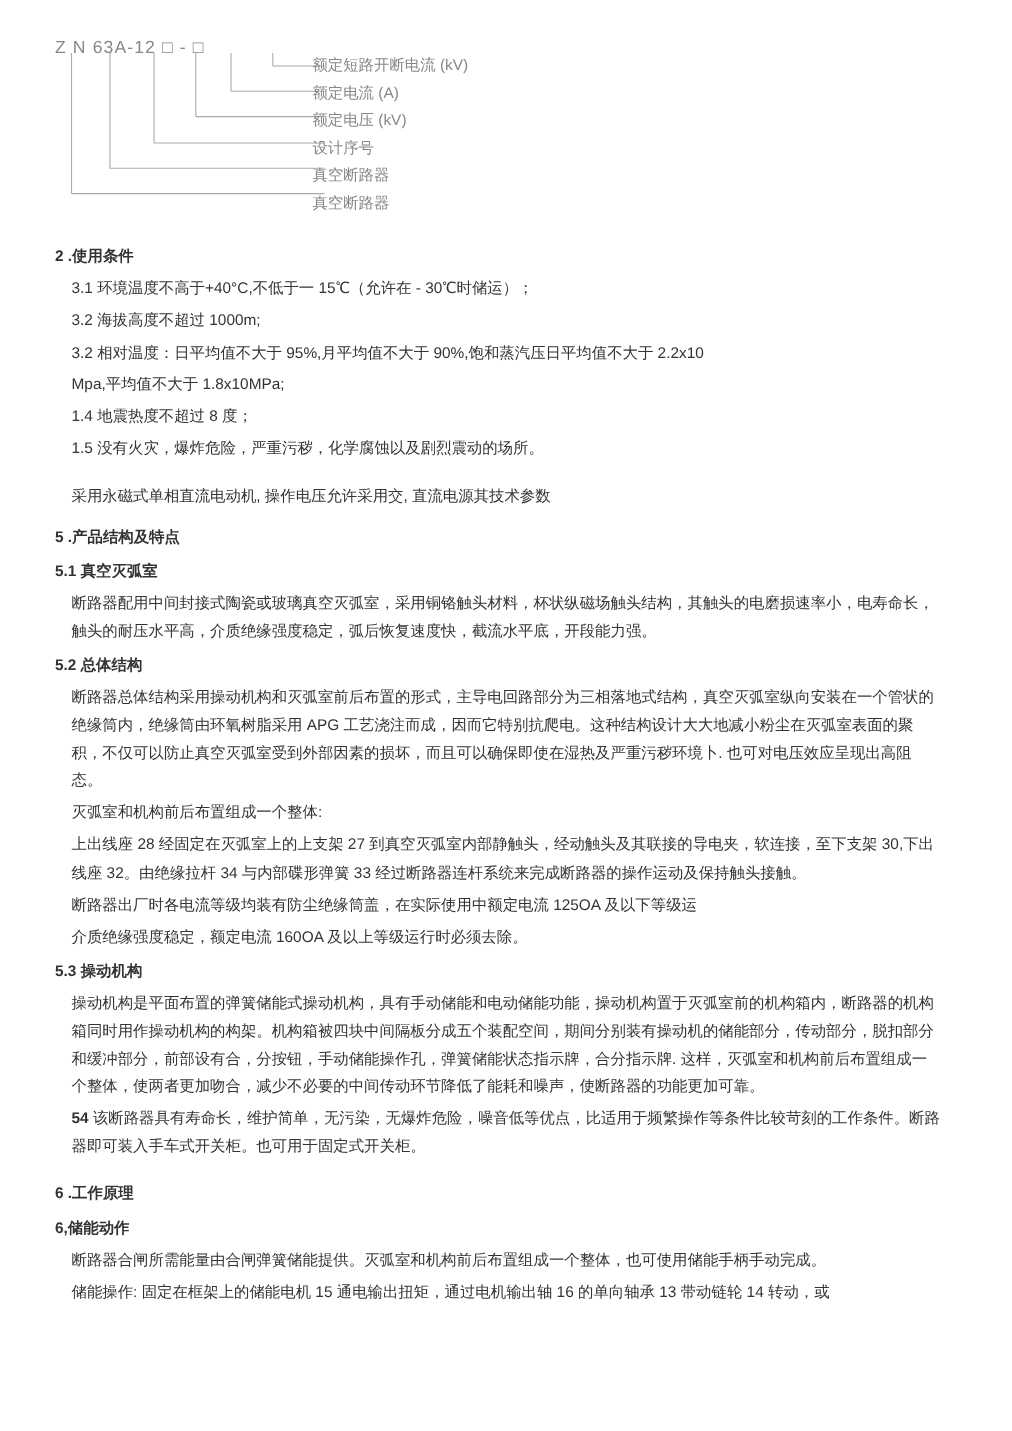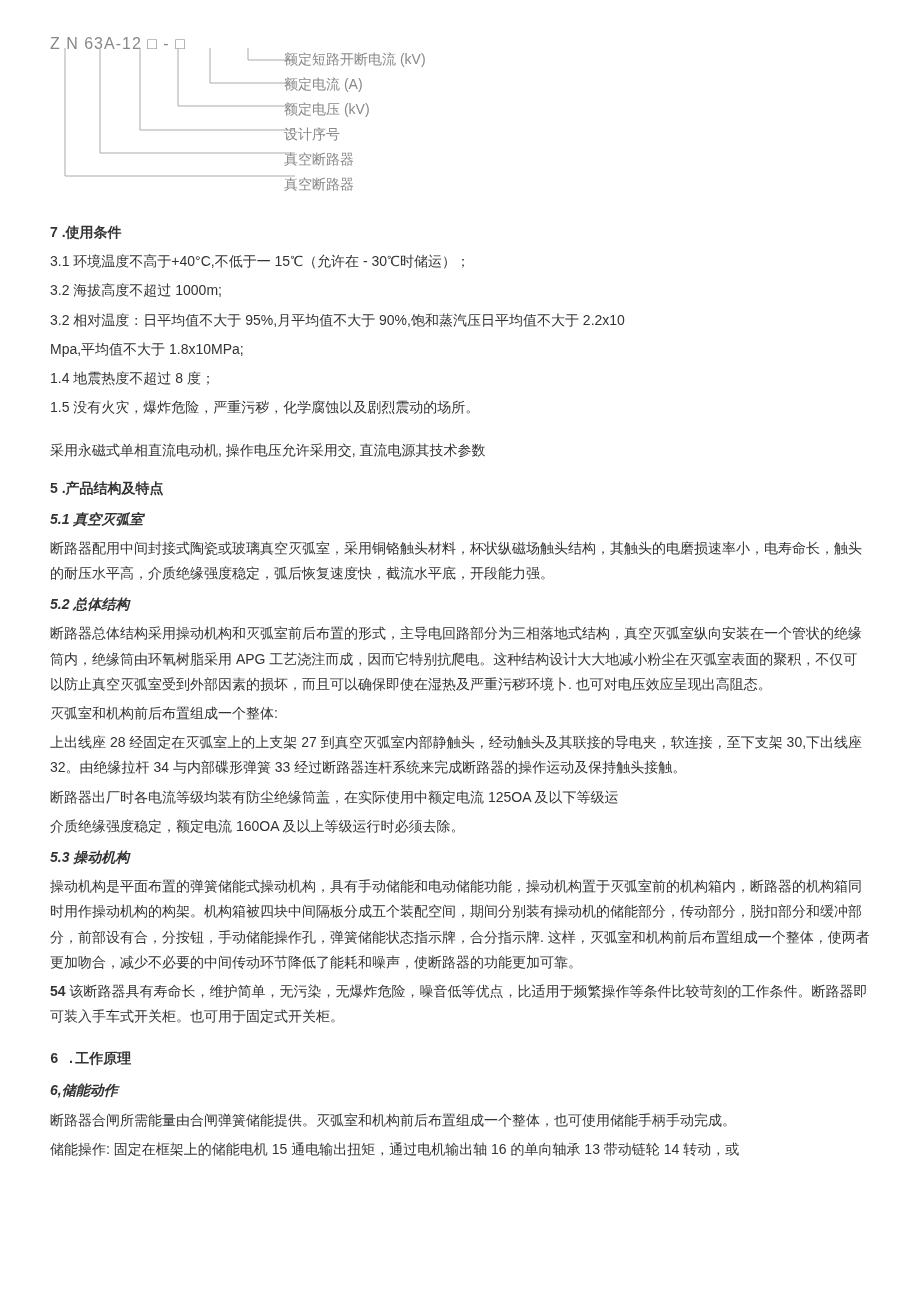--- a/index.html
+++ b/index.html
@@ -40,27 +40,26 @@
     line-height: 1;
     margin-bottom: 11px;
   }
   .section-title {
     font-weight: bold;
     margin-top: 12px;
   }
   .sub-title {
     font-weight: bold;
     margin-top: 6px;
-    font-style: italic;
   }
   p {
     margin: 4px 0;
   }
   .para {
-    margin: 4px 0;
+    margin: 4px 15px;
   }
   .bold-inline {
     font-weight: bold;
     text-align: right;
   }
 </style>
 </head>
 <body>
 
 <div class="diagram">
@@ -84,21 +83,21 @@
   <div class="diagram-labels">
     <div>额定短路开断电流 (kV)</div>
     <div>额定电流 (A)</div>
     <div>额定电压 (kV)</div>
     <div>设计序号</div>
     <div>真空断路器</div>
     <div>真空断路器</div>
   </div>
 </div>
 
-<p class="section-title">7  .使用条件</p>
+<p class="section-title">2  .使用条件</p>
 <p class="para">3.1   环境温度不高于+40°C,不低于一 15℃（允许在 - 30℃时储运）；</p>
 <p class="para">3.2   海拔高度不超过 1000m;</p>
 <p class="para">3.2 相对温度：日平均值不大于 95%,月平均值不大于 90%,饱和蒸汽压日平均值不大于 2.2x10</p>
 <p class="para">Mpa,平均值不大于 1.8x10MPa;</p>
 <p class="para">1.4   地震热度不超过 8 度；</p>
 <p class="para">1.5   没有火灾，爆炸危险，严重污秽，化学腐蚀以及剧烈震动的场所。</p>
 
 <p class="para" style="margin-top:18px;">采用永磁式单相直流电动机, 操作电压允许采用交, 直流电源其技术参数</p>
 
 <p class="section-title">5  .产品结构及特点</p>
@@ -110,16 +109,16 @@
 <p class="para">断路器总体结构采用操动机构和灭弧室前后布置的形式，主导电回路部分为三相落地式结构，真空灭弧室纵向安装在一个管状的绝缘筒内，绝缘筒由环氧树脂采用 APG 工艺浇注而成，因而它特别抗爬电。这种结构设计大大地减小粉尘在灭弧室表面的聚积，不仅可以防止真空灭弧室受到外部因素的损坏，而且可以确保即使在湿热及严重污秽环境卜. 也可对电压效应呈现出高阻态。</p>
 <p class="para">灭弧室和机构前后布置组成一个整体:</p>
 <p class="para">上出线座 28 经固定在灭弧室上的上支架 27 到真空灭弧室内部静触头，经动触头及其联接的导电夹，软连接，至下支架 30,下出线座 32。由绝缘拉杆 34 与内部碟形弹簧 33 经过断路器连杆系统来完成断路器的操作运动及保持触头接触。</p>
 <p class="para">断路器出厂时各电流等级均装有防尘绝缘筒盖，在实际使用中额定电流 125OA 及以下等级运</p>
 <p class="para">介质绝缘强度稳定，额定电流 160OA 及以上等级运行时必须去除。</p>
 
 <p class="sub-title">5.3   操动机构</p>
 <p class="para">操动机构是平面布置的弹簧储能式操动机构，具有手动储能和电动储能功能，操动机构置于灭弧室前的机构箱内，断路器的机构箱同时用作操动机构的构架。机构箱被四块中间隔板分成五个装配空间，期间分别装有操动机的储能部分，传动部分，脱扣部分和缓冲部分，前部设有合，分按钮，手动储能操作孔，弹簧储能状态指示牌，合分指示牌. 这样，灭弧室和机构前后布置组成一个整体，使两者更加吻合，减少不必要的中间传动环节降低了能耗和噪声，使断路器的功能更加可靠。</p>
 <p class="para"><span class="bold-inline">54 </span><span>该断路器具有寿命长，维护简单，无污染，无爆炸危险，噪音低等优点，比适用于频繁操作等条件比较苛刻的工作条件。断路器即可装入手车式开关柜。也可用于固定式开关柜。</span></p>
 
-<p class="section-title" style="margin-top:18px;font-family:Liberation Mono, monospace;">6  .工作原理</p>
+<p class="section-title" style="margin-top:18px;">6  .工作原理</p>
 <p class="sub-title">6,储能动作</p>
 <p class="para">断路器合闸所需能量由合闸弹簧储能提供。灭弧室和机构前后布置组成一个整体，也可使用储能手柄手动完成。</p>
 <p class="para">储能操作: 固定在框架上的储能电机 15 通电输出扭矩，通过电机输出轴 16 的单向轴承 13 带动链轮 14 转动，或</p>
 
 </body></html>

